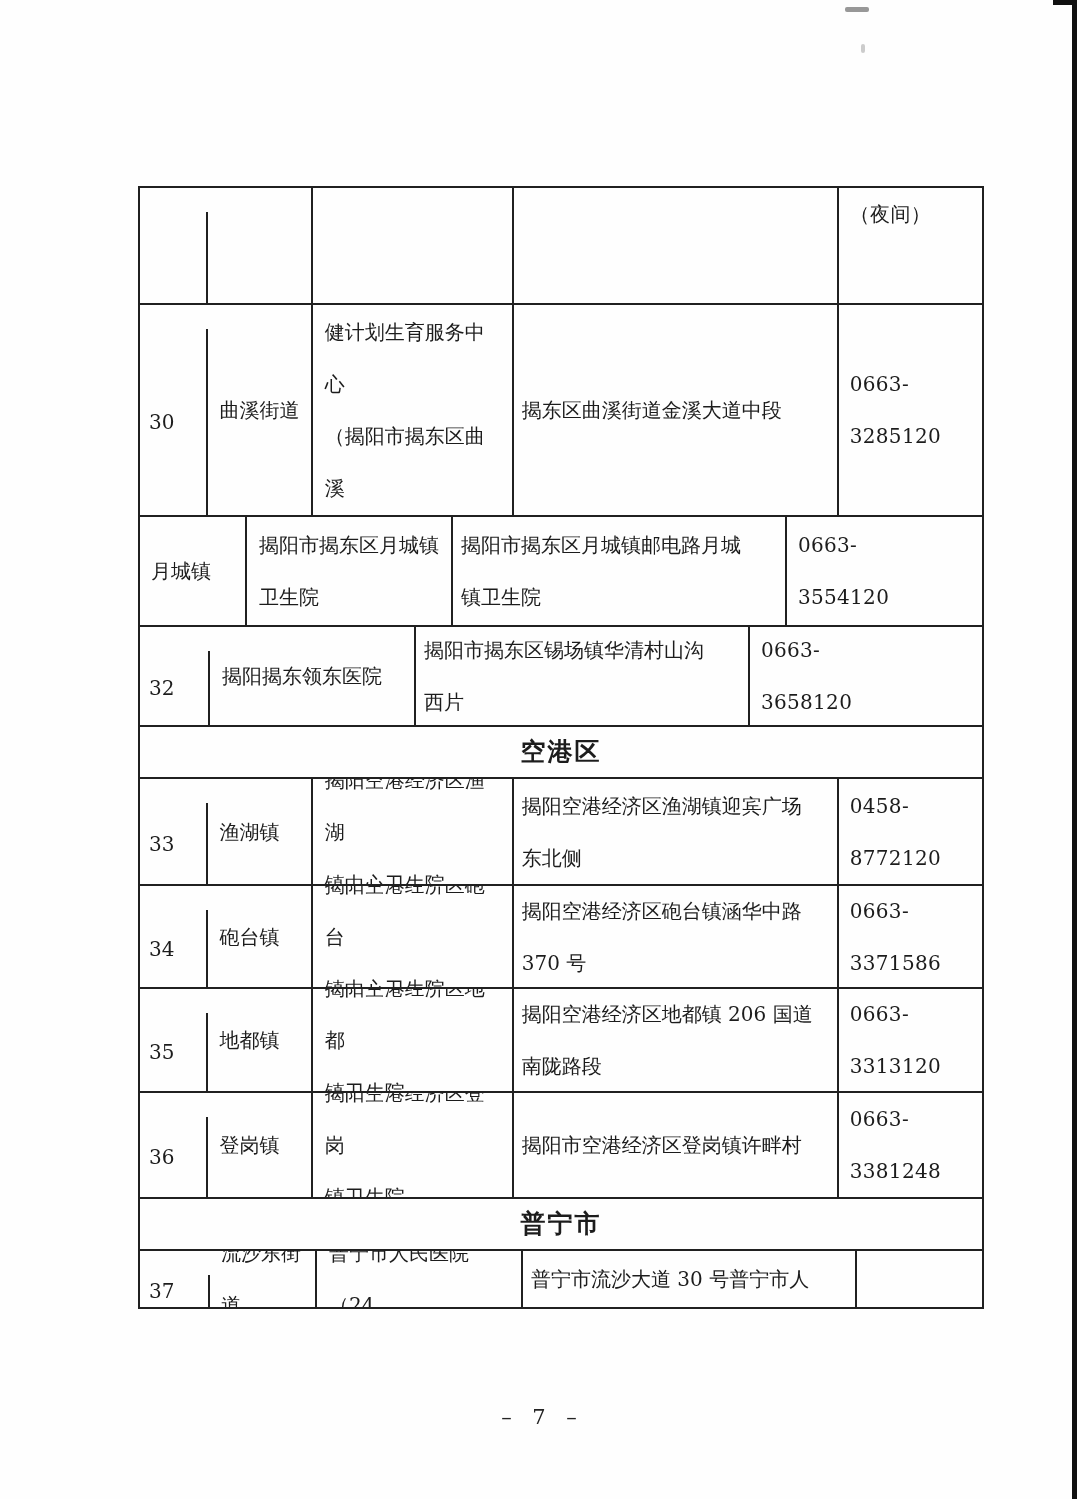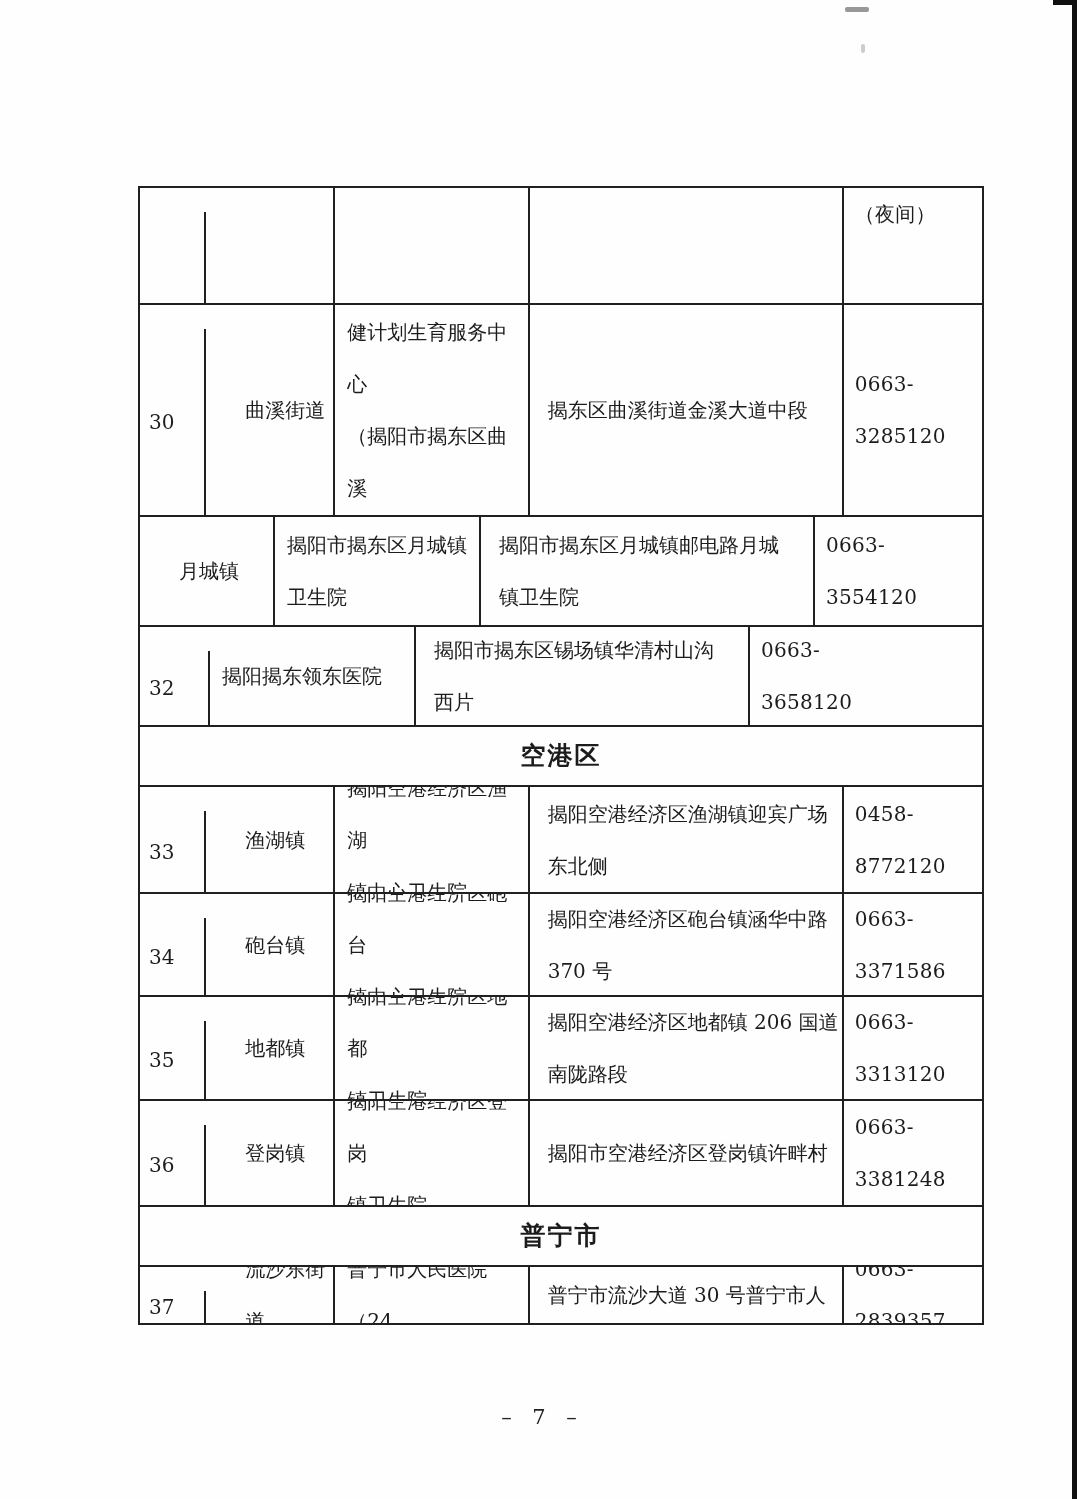--- a/index.html
+++ b/index.html
@@ -27,31 +27,31 @@
   .row { display:flex; border-bottom:2px solid #202020; }
   .row:last-child { border-bottom:none; }
   .cell {
     display:flex; align-items:center;
     font-size:20px; line-height:52px;
     white-space:pre-line;
     border-right:2px solid #202020;
     overflow:hidden;
   }
   .c1 { width:70px;  padding-left:9px;margin-top:24px; }
-  .c2 { width:107px; padding-left:11px;margin-left:28px; }
+  .c2 { width:107px; padding-left:11px; }
   .c3 { width:206px; padding-left:12px; padding-right:10px; }
-  .c4 { width:334px; padding-left:18px; }
+  .c4 { width:334px; padding-left:8px; }
   .c5 { width:147px; padding-left:11px; border-right:none; letter-spacing:.3px; }
   .cell.top { align-items:flex-start; line-height:26px; padding-top:13px; }
 
   .rh-hdr { height:117px; }
   .rh-30  { height:212px; }
   .rh-31  { height:110px; }
   .rh-32  { height:100px; }
-  .rh-bnd { height:60px; }
+  .rh-bnd { height:52px; }
   .rh-33  { height:107px; }
   .rh-34  { height:103px; }
   .rh-35  { height:104px; }
   .rh-36  { height:106px; }
   .rh-37  { height:56px; }
 
   .band {
     display:flex; align-items:center; justify-content:center;
     width:100%;
     font-size:25px; font-weight:bold; letter-spacing:2px;
@@ -157,20 +157,19 @@
 
     <div class="row rh-bnd">
       <div class="cell band">普宁市</div>
     </div>
 
     <div class="row rh-37">
       <div class="cell c1">37</div>
       <div class="cell c2">流沙东街道</div>
       <div class="cell c3">普宁市人民医院（24</div>
       <div class="cell c4">普宁市流沙大道 30 号普宁市人</div>
-      <div class="cell c5">0663-2839357</div>
     </div>
 
   </div>
 
   <div class="page-number">– 7 –</div>
 
 </div>
 
 </body></html>

